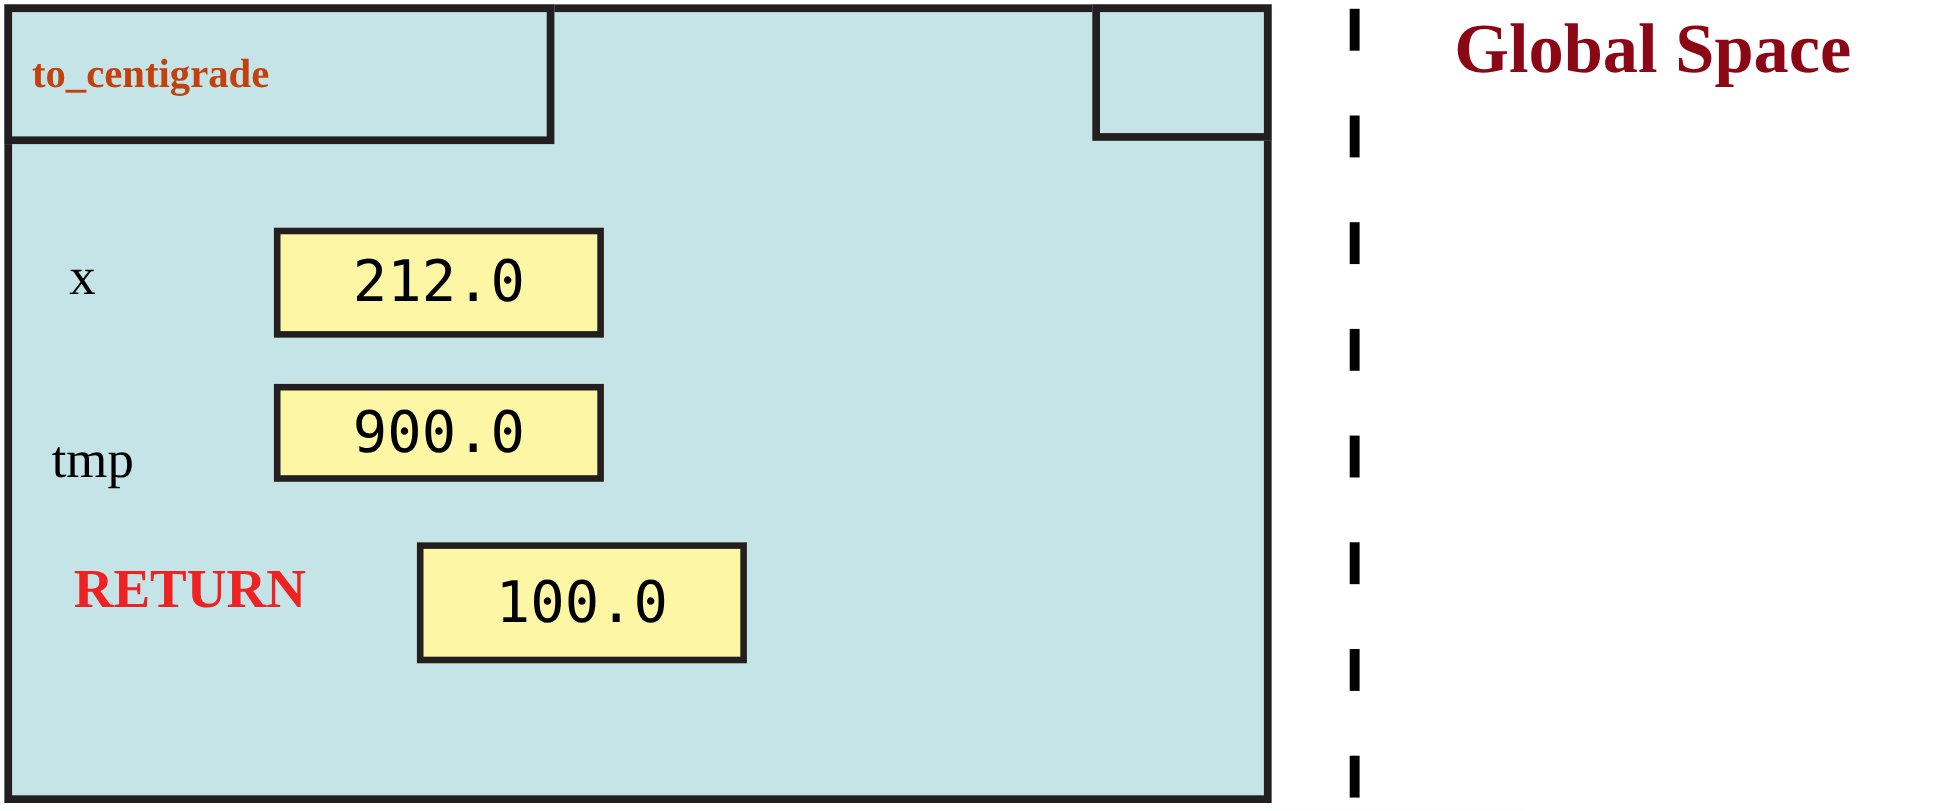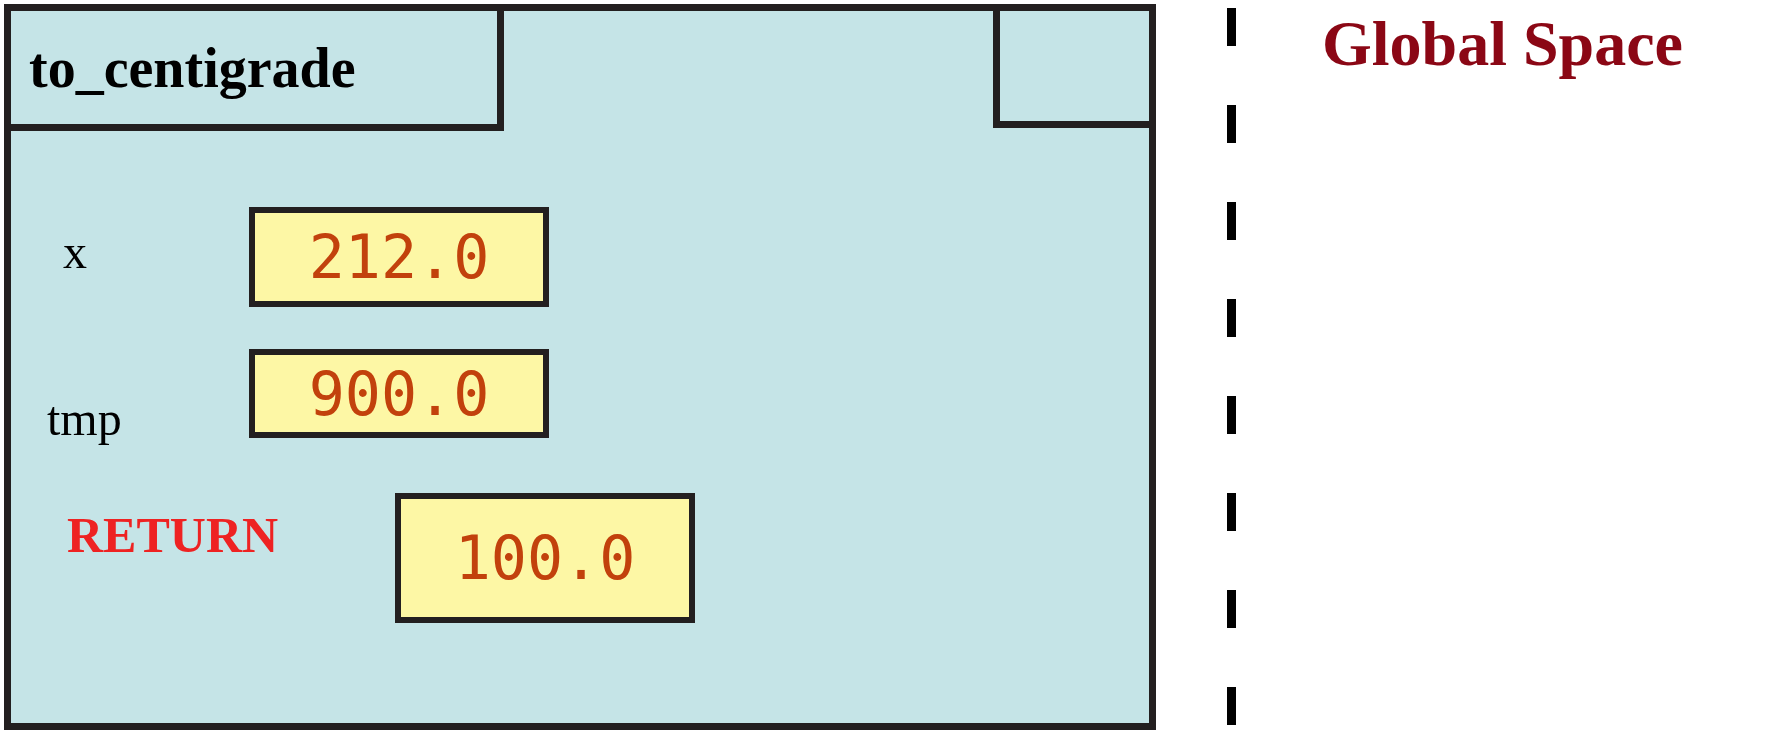--- a/index.html
+++ b/index.html
@@ -36,23 +36,23 @@
     height: 127px;
     border: 7px solid #231f20;
     box-sizing: border-box;
     background: #c5e4e7;
   }
   #frame-title-text {
     position: absolute;
     left: 18px;
     top: 50%;
     transform: translateY(-50%);
-    font-size: 56px;
+    font-size: 37px;
     font-weight: bold;
-    color: #000000;
+    color: #c2410c;
     white-space: nowrap;
     line-height: 1;
   }
 
   
   #frame-corner-box {
     position: absolute;
     right: -7px;
     top: -7px;
     width: 163px;
@@ -87,37 +87,37 @@
     position: absolute;
     background: #fdf7a5;
     border: 6px solid #231f20;
     box-sizing: border-box;
     display: flex;
     align-items: center;
     justify-content: center;
   }
   .var-value-text {
     font-family: "DejaVu Sans Mono", "Liberation Mono", monospace;
-    font-size: 60px;
-    color: #c2410c;
+    font-size: 52px;
+    color: #000000;
     line-height: 1;
     white-space: nowrap;
   }
 
   
   #row-x .var-label { left: 52px; top: 217px; }
   #row-x .var-value-box { left: 238px; top: 196px; width: 300px; height: 100px; }
 
   
   #row-tmp .var-label { left: 36px; top: 360px; margin-top: 24px; }
   #row-tmp .var-value-box { left: 238px; top: 338px; width: 300px; height: 89px; }
 
   
   #row-return .var-label { left: 56px; top: 499px; }
-  #row-return .var-value-box { left: 384px; top: 482px; width: 300px; height: 130px; }
+  #row-return .var-value-box { left: 368px; top: 482px; width: 300px; height: 110px; }
 
   
   #global-divider {
     position: absolute;
     left: 1227px;
     top: 0px;
     width: 9px;
     height: 737px;
     background-image: linear-gradient(
         to bottom,

